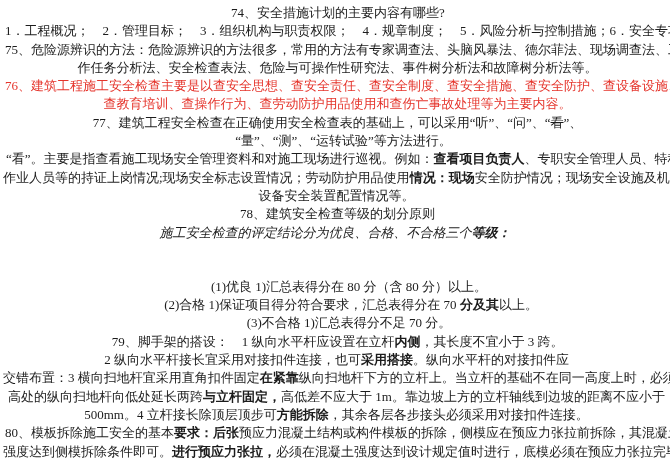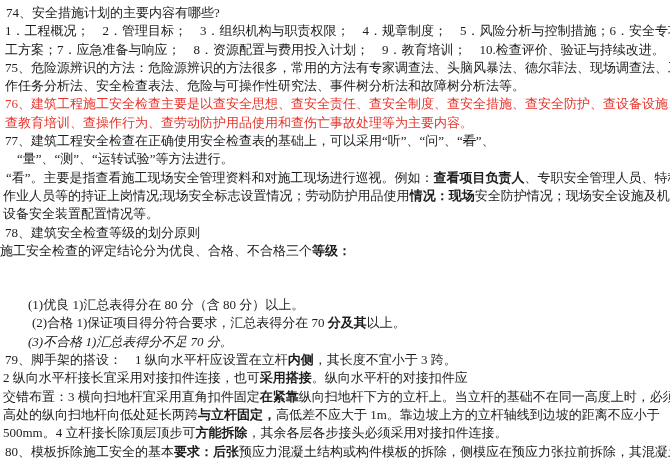--- a/index.html
+++ b/index.html
@@ -5,48 +5,47 @@
   html,body{margin:0;padding:0;}
   body{
     width:670px;height:463px;overflow:hidden;background:#ffffff;
     font-family:"Liberation Serif","DejaVu Serif",serif;
   }
   #doc{
     position:relative;width:670px;height:463px;padding-top:4px;box-sizing:border-box;
   }
   .line{
     height:18.3px;line-height:18.3px;font-size:13px;color:#1c1c1c;
-    white-space:nowrap;overflow:hidden;
+    white-space:nowrap;overflow:hidden;text-align:center;
   }
   .seg{display:inline;}
   .seg.b{font-weight:bold;}
   .seg.red{color:#e5342b;}
   .seg.strike{text-decoration:line-through;}
 </style>
 </head>
 <body>
 
 <div id="doc">
     <div class="line" style="padding-left: 6px;"><span class="seg">74、安全措施计划的主要内容有哪些?</span></div>
     <div class="line" style="padding-left: 5px;"><span class="seg">1．工程概况；　2．管理目标；　3．组织机构与职责权限；　4．规章制度；　5．风险分析与控制措施；6．安全专项施</span></div>
-    <div class="line" style="padding-left: 5px;"><span class="seg">工方案；7．应急准备与响应；　8．资源配置与费用投入计划；　9．教育培训；　10.检查评价、验证与持续改进。</span></div>
     <div class="line" style="padding-left: 5px;"><span class="seg">75、危险源辨识的方法：危险源辨识的方法很多，常用的方法有专家调查法、头脑风暴法、德尔菲法、现场调查法、工</span></div>
     <div class="line" style="padding-left: 5px;"><span class="seg">作任务分析法、安全检查表法、危险与可操作性研究法、事件树分析法和故障树分析法等。</span></div>
     <div class="line" style="padding-left: 5px;"><span class="seg red">76、建筑工程施工安全检查主要是以查安全思想、查安全责任、查安全制度、查安全措施、查安全防护、查设备设施、</span></div>
     <div class="line" style="padding-left: 5px;"><span class="seg red">查教育培训、查操作行为、查劳动防护用品使用和查伤亡事故处理等为主要内容。</span></div>
     <div class="line" style="padding-left: 5px;"><span class="seg">77、建筑工程安全检查在正确使用安全检查表的基础上，可以采用“听”、“问”、“</span><span class="seg strike">看</span><span class="seg">”、</span></div>
     <div class="line" style="padding-left: 17px;"><span class="seg">“量”、“测”、“运转试验”等方法进行。</span></div>
     <div class="line" style="padding-left: 6px;"><span class="seg">“看”。主要是指查看施工现场安全管理资料和对施工现场进行巡视。例如：</span><span class="seg b">查看项目负责人</span><span class="seg">、专职安全管理人员、特种</span></div>
     <div class="line" style="padding-left: 3px;"><span class="seg">作业人员等的持证上岗情况;现场安全标志设置情况；劳动防护用品使用</span><span class="seg b">情况：现场</span><span class="seg">安全防护情况；现场安全设施及机械</span></div>
     <div class="line" style="padding-left: 3px;"><span class="seg">设备安全装置配置情况等。</span></div>
     <div class="line" style="padding-left: 5px;"><span class="seg">78、建筑安全检查等级的划分原则</span></div>
-    <div class="line" style=""><span class="seg">施工安全检查的评定结论分为优良、合格、不合格三个</span><span class="seg b">等级：</span></div>
+    <div class="line" style=" font-style: italic;"><span class="seg">施工安全检查的评定结论分为优良、合格、不合格三个</span><span class="seg b">等级：</span></div>
     <div class="line" style="padding-left: 28px; margin-top: 36px;"><span class="seg">(1)优良  1)汇总表得分在 80 分（含 80 分）以上。</span></div>
     <div class="line" style="padding-left: 32px;"><span class="seg">(2)合格  1)保证项目得分符合要求，汇总表得分在 70 </span><span class="seg b">分及其</span><span class="seg">以上。</span></div>
-    <div class="line" style="padding-left: 28px; font-style: italic;"><span class="seg">(3)不合格 1)汇总表得分不足 70 分。</span></div>
+    <div class="line" style="padding-left: 28px;"><span class="seg">(3)不合格 1)汇总表得分不足 70 分。</span></div>
     <div class="line" style="padding-left: 5px;"><span class="seg">79、脚手架的搭设：　1 纵向水平杆应设置在立杆</span><span class="seg b">内侧</span><span class="seg">，其长度不宜小于 3 跨。</span></div>
     <div class="line" style="padding-left: 3px;"><span class="seg">2 纵向水平杆接长宜采用对接扣件连接，也可</span><span class="seg b">采用搭接</span><span class="seg">。纵向水平杆的对接扣件应</span></div>
     <div class="line" style="padding-left: 3px;"><span class="seg">交错布置：3 横向扫地杆宜采用直角扣件固定</span><span class="seg b">在紧靠</span><span class="seg">纵向扫地杆下方的立杆上。当立杆的基础不在同一高度上时，必须将</span></div>
     <div class="line" style="padding-left: 3px;"><span class="seg">高处的纵向扫地杆向低处延长两跨</span><span class="seg b">与立杆固定，</span><span class="seg">高低差不应大于 1m。靠边坡上方的立杆轴线到边坡的距离不应小于</span></div>
     <div class="line" style="padding-left: 3px;"><span class="seg">500mm。4 立杆接长除顶层顶步可</span><span class="seg b">方能拆除</span><span class="seg">，其余各层各步接头必须采用对接扣件连接。</span></div>
     <div class="line" style="padding-left: 5px;"><span class="seg">80、模板拆除施工安全的基本</span><span class="seg b">要求：后张</span><span class="seg">预应力混凝土结构或构件模板的拆除，侧模应在预应力张拉前拆除，其混凝土</span></div>
     <div class="line" style="padding-left: 3px;"><span class="seg">强度达到侧模拆除条件即可。</span><span class="seg b">进行预应力张拉，</span><span class="seg">必须在混凝土强度达到设计规定值时进行，底模必须在预应力张拉完毕</span></div>
   </div>
 
 </body></html>

